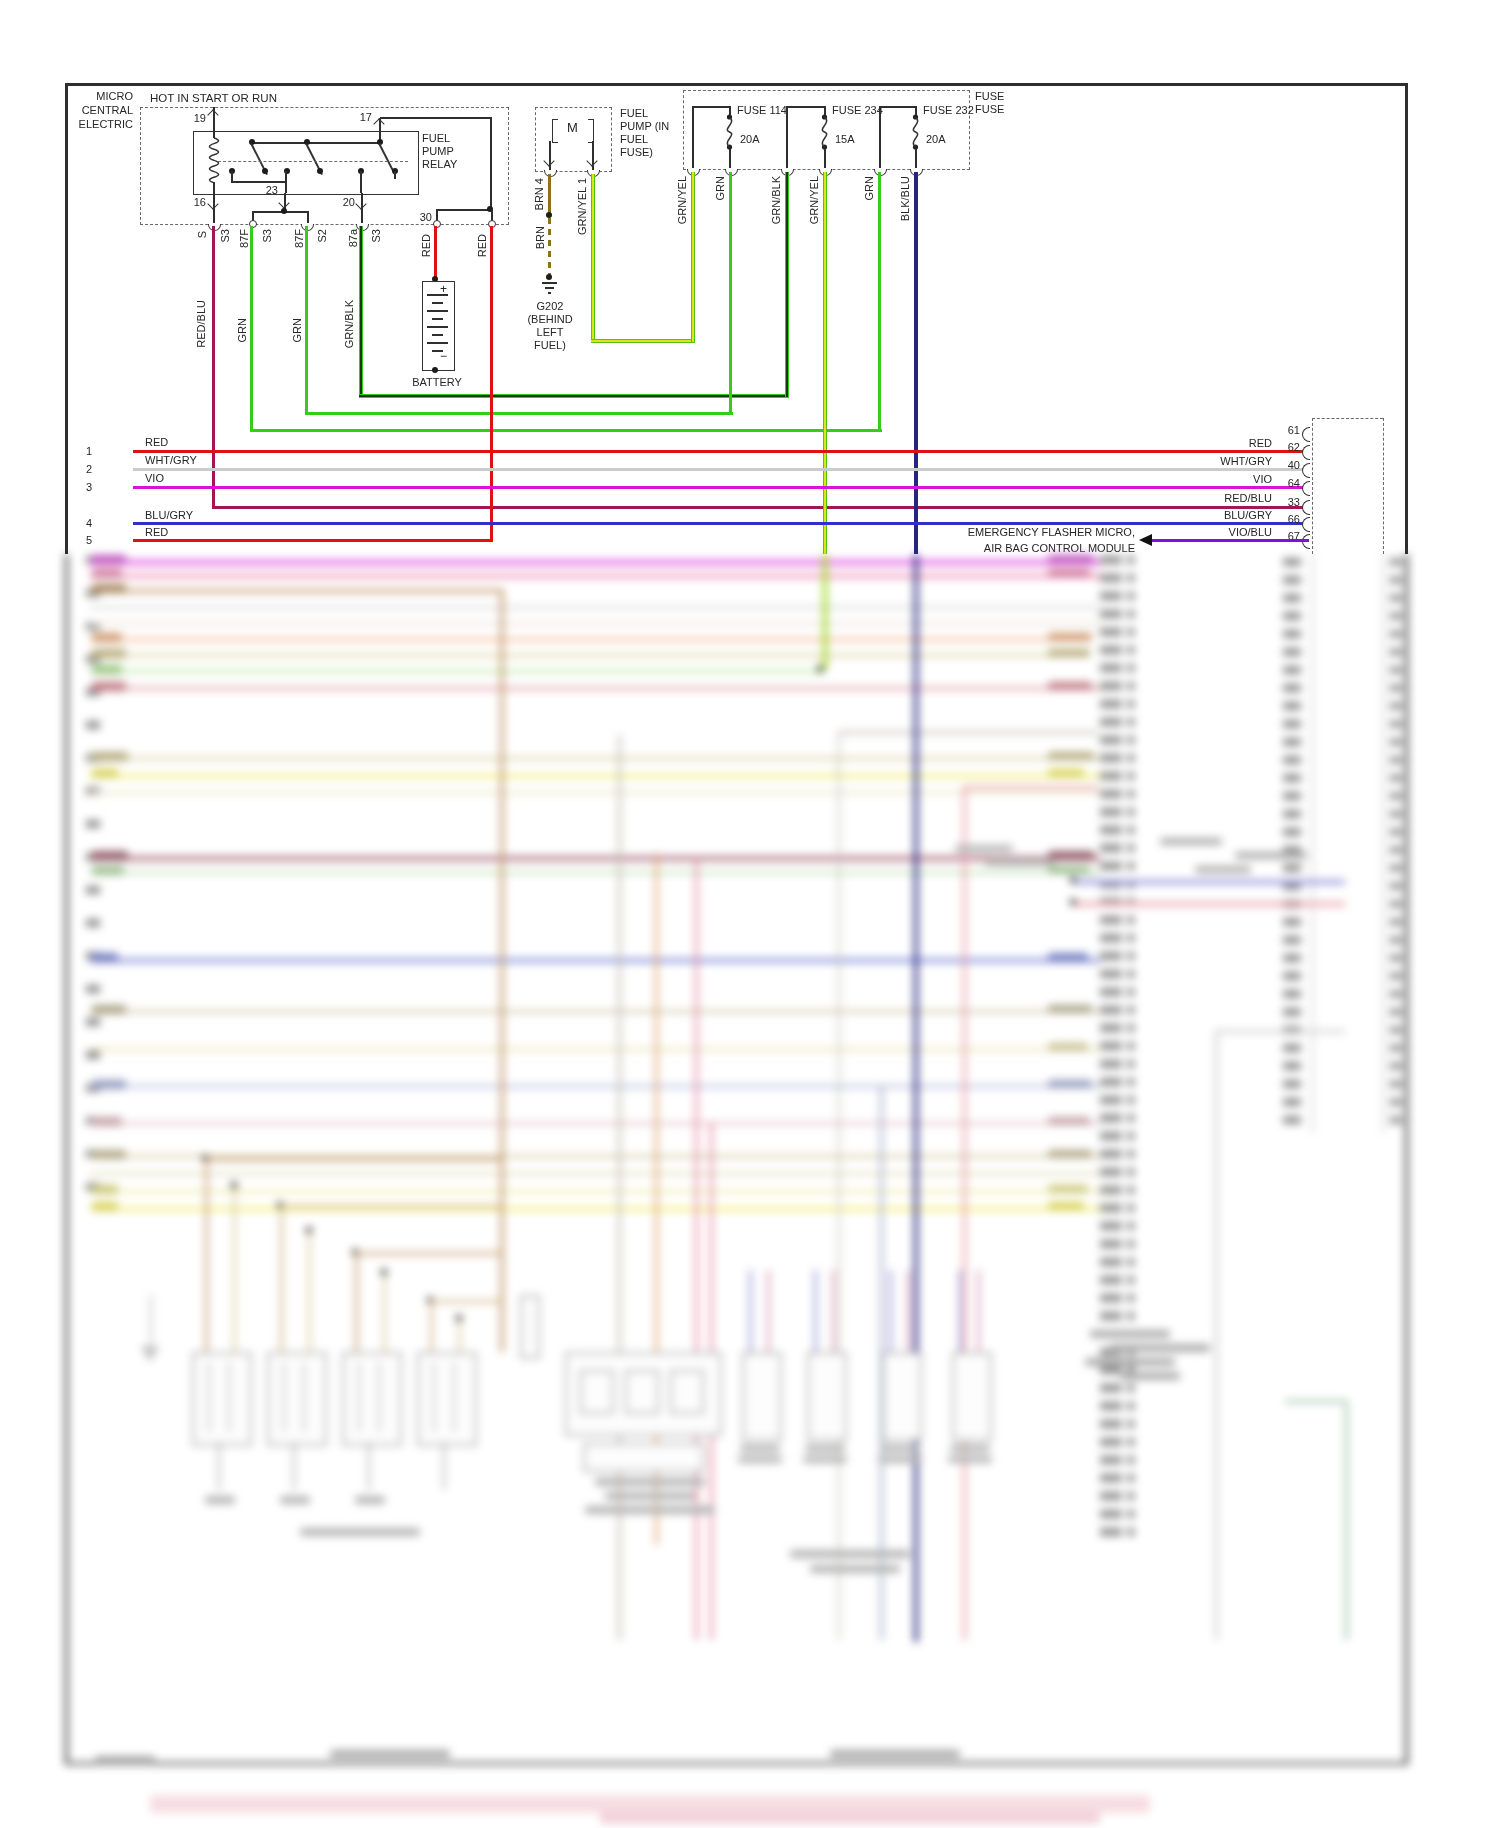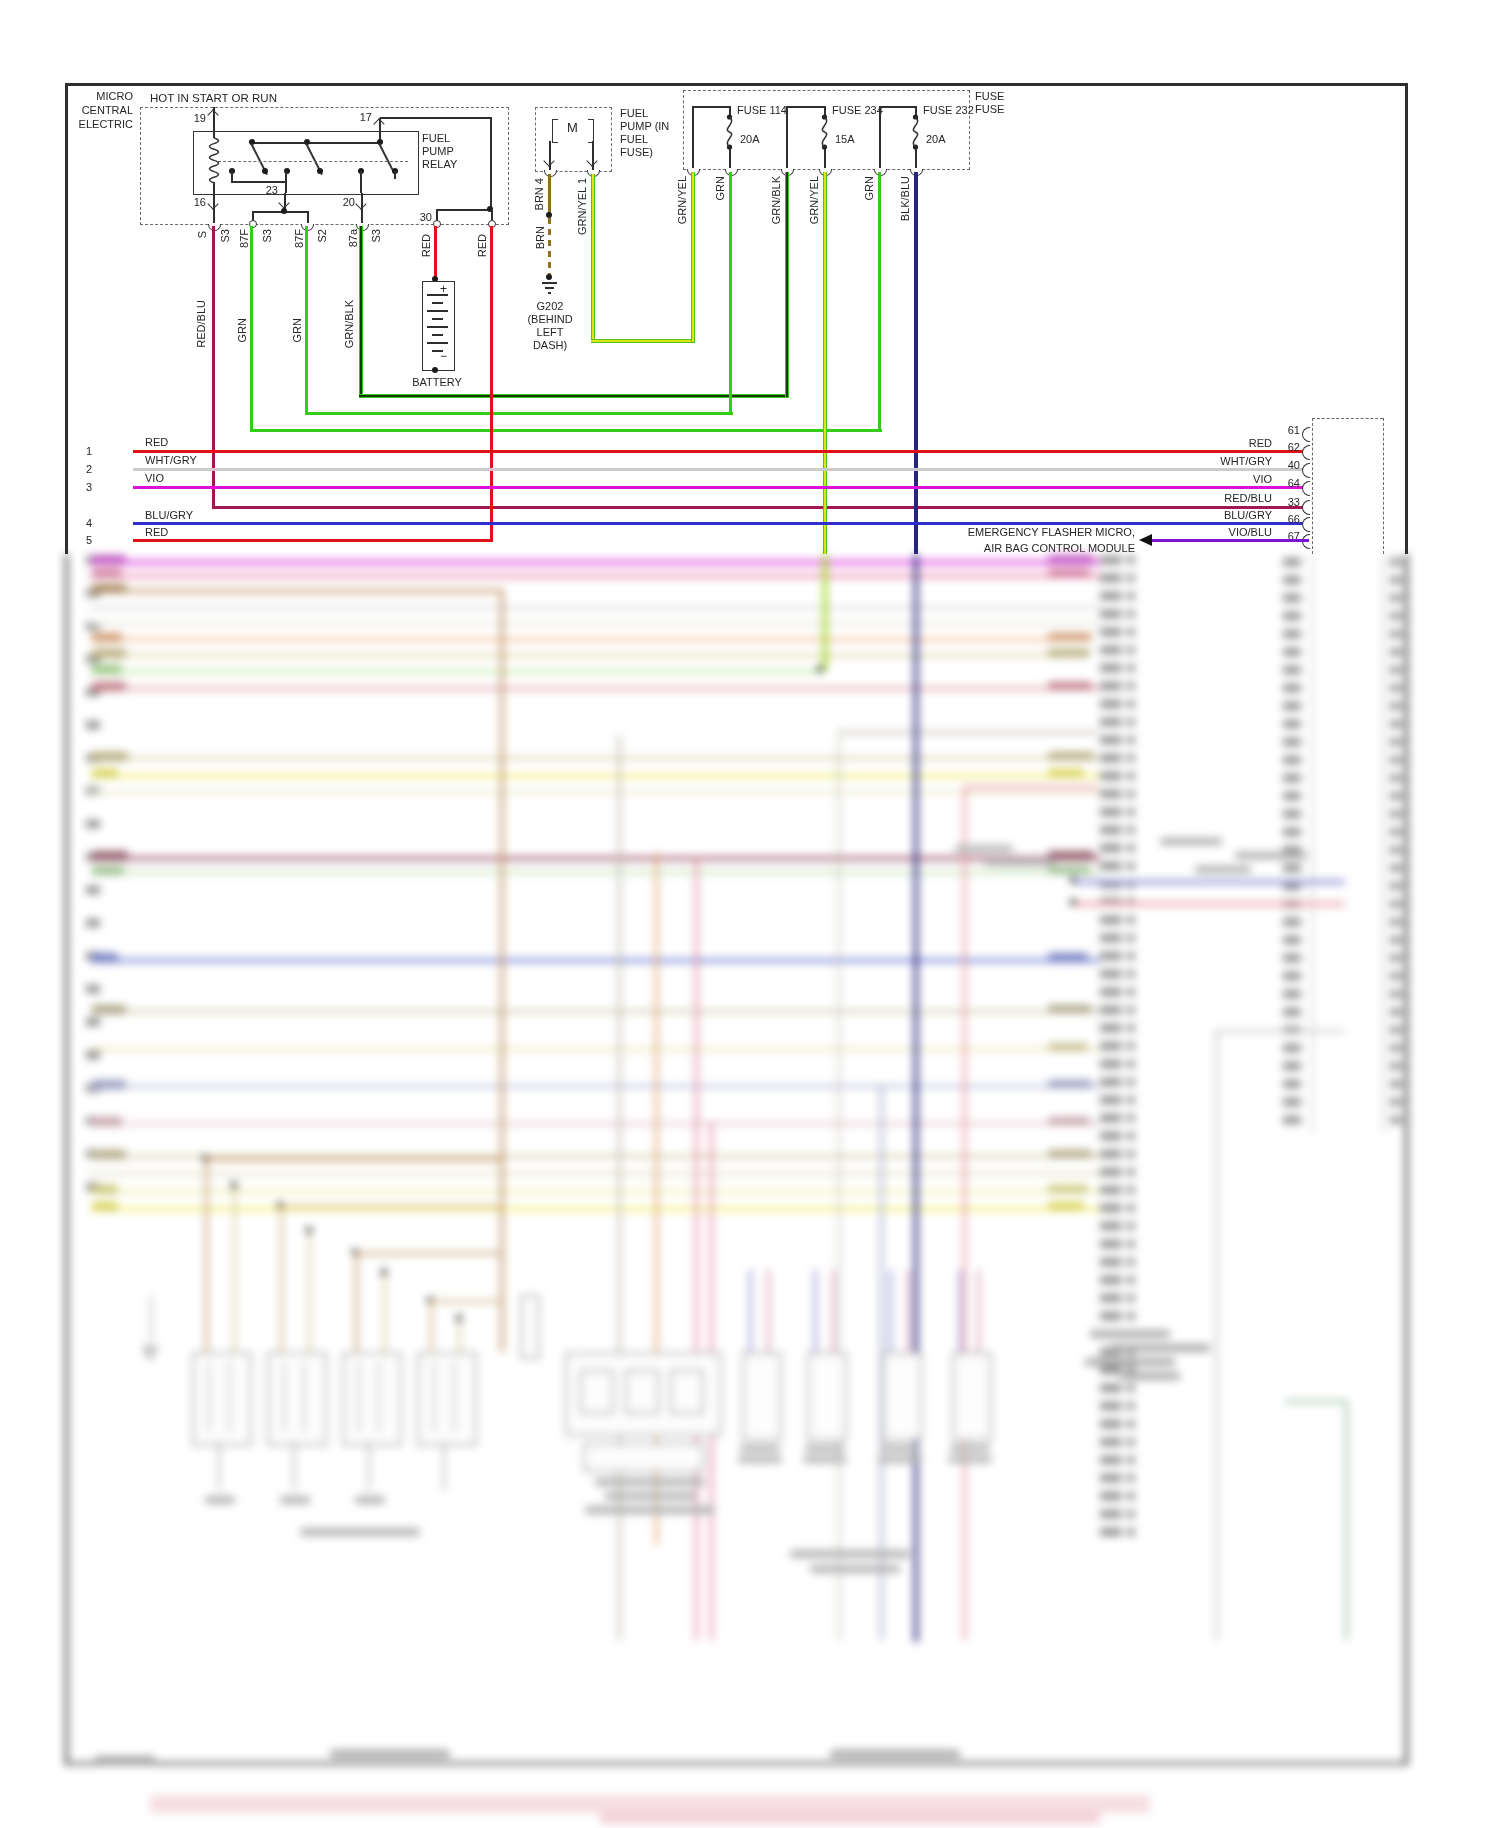--- a/index.html
+++ b/index.html
@@ -188,21 +188,21 @@
 <div class="dot" style="left:546px;top:212px"></div>
 <div class="v brndash" style="left:548px;top:218px;width:3px;height:58px"></div>
 <div class="lbl rot" style="left:534px;top:226px">BRN</div>
 <div class="dot" style="left:546px;top:274px"></div>
 <div class="h blk" style="left:542px;top:282px;width:15px;height:2px"></div>
 <div class="h blk" style="left:545px;top:287px;width:9px;height:2px"></div>
 <div class="h blk" style="left:548px;top:292px;width:3px;height:2px"></div>
 <div class="lbl tc" style="left:505px;top:300px;width:90px">G202</div>
 <div class="lbl tc" style="left:505px;top:313px;width:90px">(BEHIND</div>
 <div class="lbl tc" style="left:505px;top:326px;width:90px">LEFT</div>
-<div class="lbl tc" style="left:505px;top:339px;width:90px">DASH)</div>
+<div class="lbl tc" style="left:505px;top:339px;width:90px">FUEL)</div>
 
 <div class="v grnyelv" style="left:591px;top:174px;width:4px;height:168px"></div>
 <div class="h grnyelh" style="left:591px;top:339px;width:104px;height:4px"></div>
 
 <div class="dashbox" style="left:683px;top:90px;width:285px;height:78px"></div>
 <div class="lbl" style="left:975px;top:90px">FUSE</div>
 <div class="lbl" style="left:975px;top:103px">FUSE</div>
 
 <div class="v blk" style="left:692px;top:106px;width:1.6px;height:62px"></div>
 <div class="h blk" style="left:692px;top:106px;width:38px;height:1.6px"></div>

